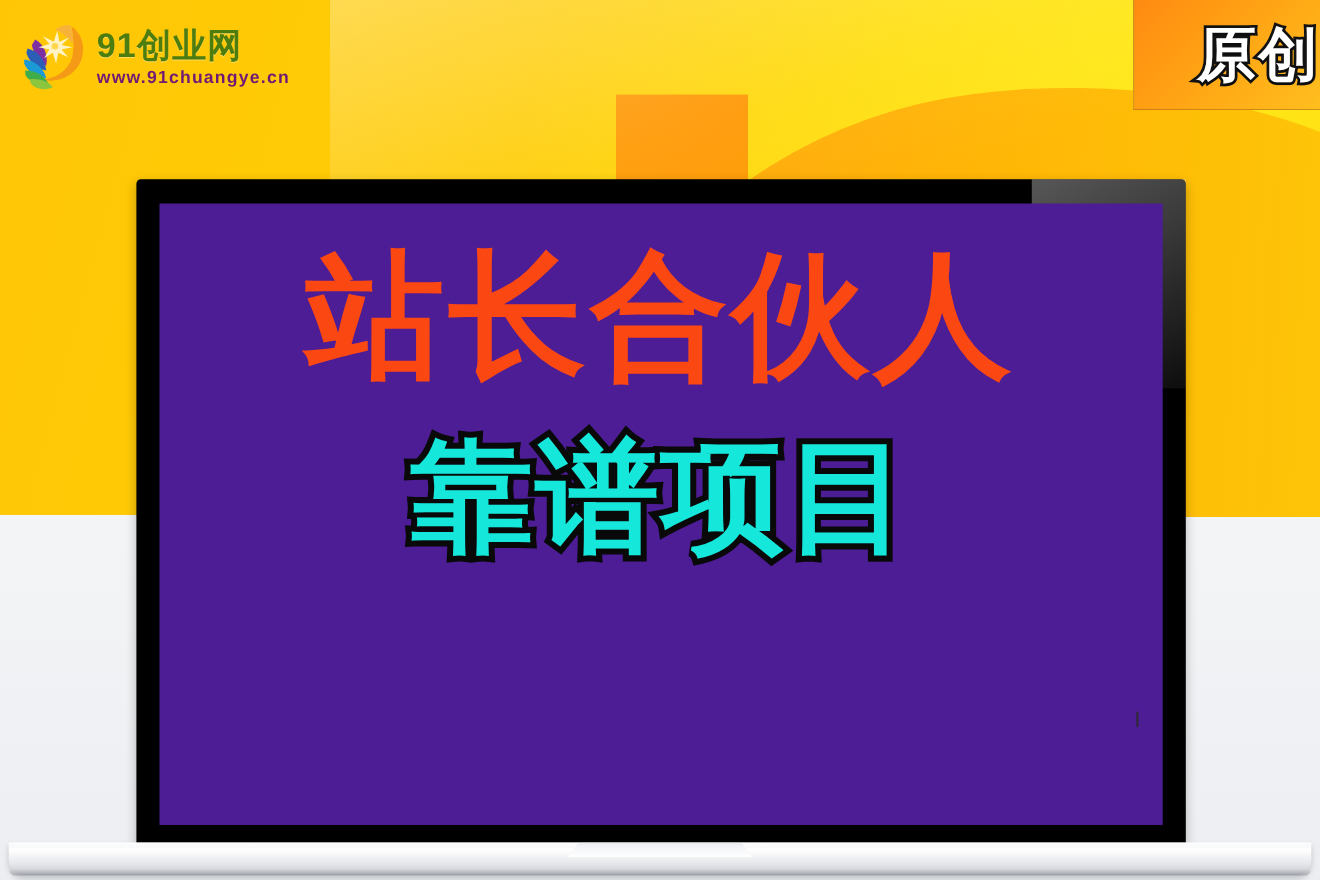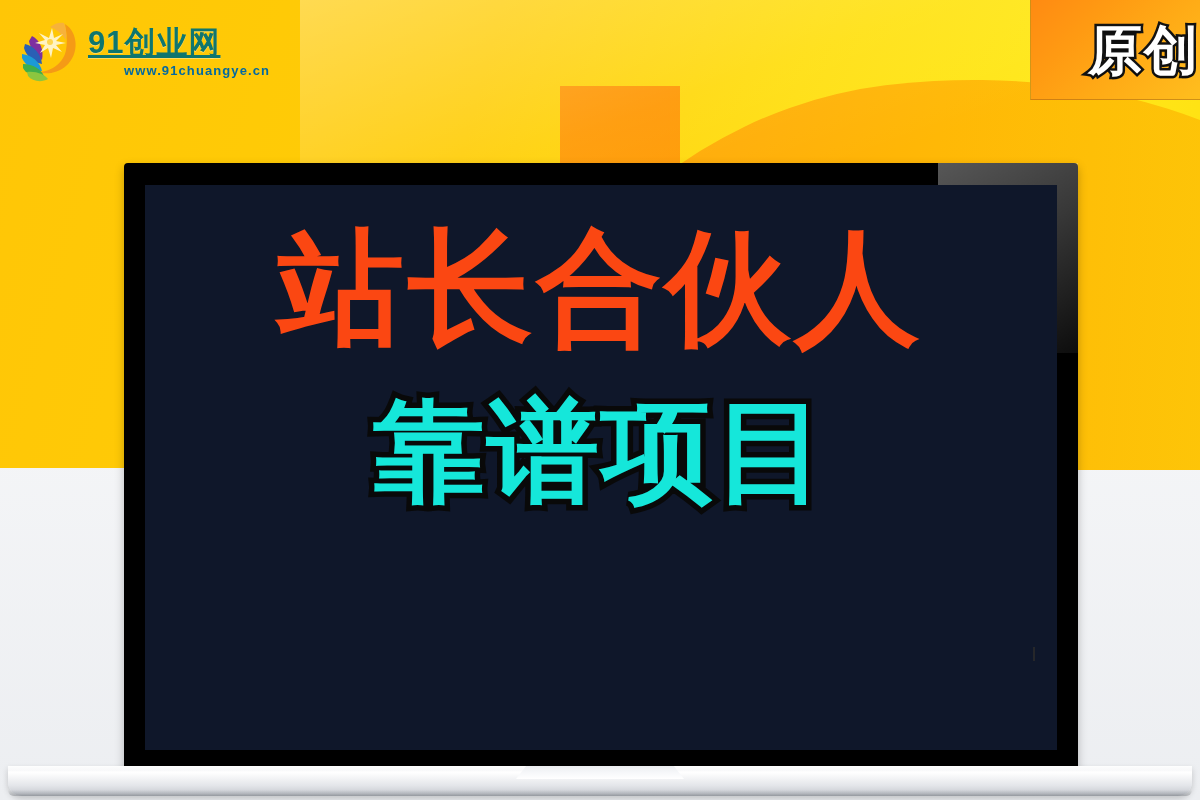--- a/index.html
+++ b/index.html
@@ -83,36 +83,34 @@
   }
   .logo-mark {
     position: relative;
     width: 76px; height: 76px;
     flex: 0 0 auto;
   }
   .logo-text-block {
     margin-left: 4px;
   }
   .logo-title {
-    color: #0f766e;
+    color: #4d7c0f;
     font-size: 31px;
     font-weight: bold;
     letter-spacing: 1px;
     line-height: 1;
     text-shadow: 0 1px 0 rgba(255,255,255,0.35);
-    text-decoration: underline;
   }
   .logo-url {
-    color: #0369a1;
-    font-size: 13px;
+    color: #701a75;
+    font-size: 16px;
     font-weight: bold;
     letter-spacing: 1.1px;
     margin-top: 6px;
     line-height: 1;
-    margin-left: 36px;
   }
 
   
   .badge {
     position: absolute;
     right: 0px; top: 0px;
     width: 170px;
     height: 100px;
     box-sizing: border-box;
     border-left: 1px solid rgba(150,110,20,0.45);
@@ -153,21 +151,21 @@
     height: 190px;
     background: linear-gradient(150deg, rgba(255,255,255,0.34) 0%, rgba(255,255,255,0.22) 45%, rgba(255,255,255,0.05) 100%);
     pointer-events: none;
   }
   .screen {
     position: absolute;
     left: 21px;
     top: 22px;
     width: 912px;
     height: 565px;
-    background: #0f172a;
+    background: #4c1d95;
     overflow: hidden;
   }
   .caret {
     position: absolute;
     left: 888px;
     top: 462px;
     width: 2px;
     height: 14px;
     background: #2a2a2a;
     opacity: 0.85;

